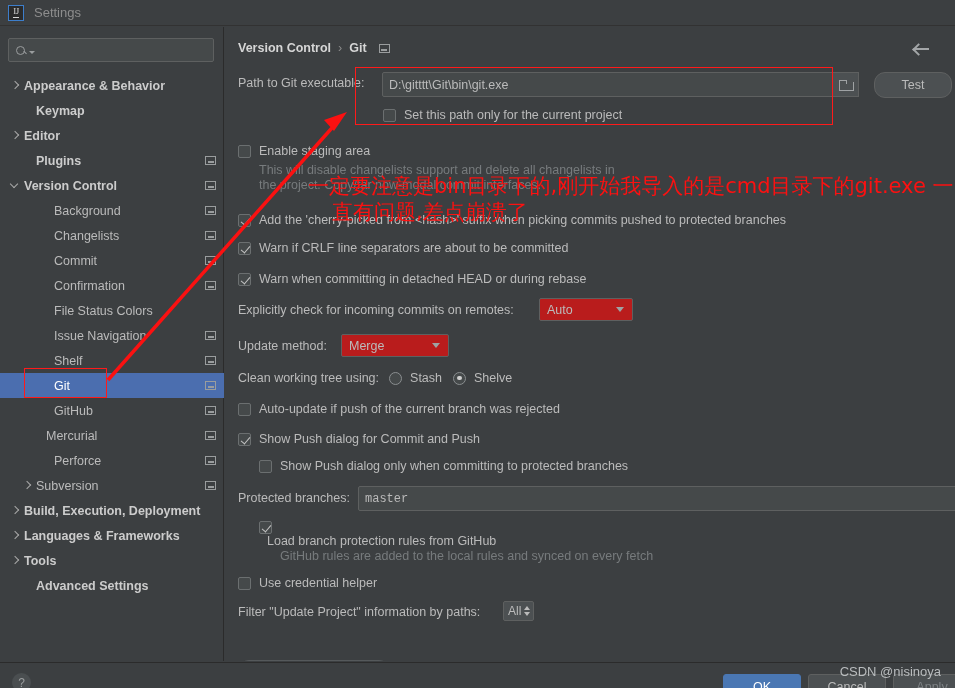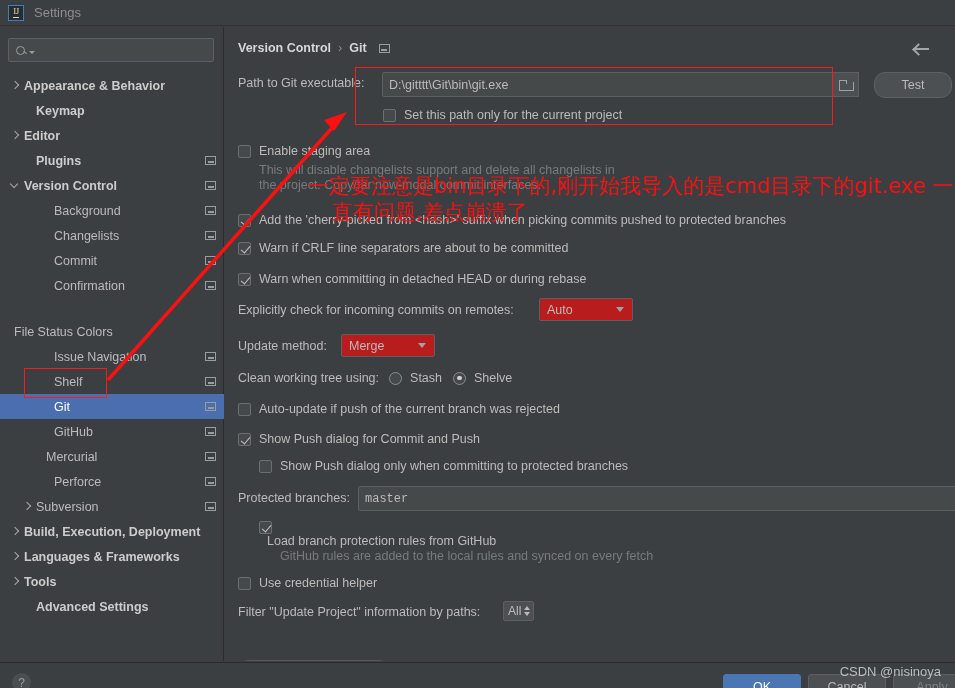--- a/index.html
+++ b/index.html
@@ -301,21 +301,21 @@
         <div class="trow" style="padding-left: 40px;">
           <span class="arrow" style="visibility: hidden;"></span>
           <span class="tlabel">Commit</span>
           <span class="modbadge"></span>
         </div>
         <div class="trow" style="padding-left: 40px;">
           <span class="arrow" style="visibility: hidden;"></span>
           <span class="tlabel">Confirmation</span>
           <span class="modbadge"></span>
         </div>
-        <div class="trow" style=" margin-top: 21px;">
+        <div class="trow" style="padding-left: 40px;">
           <span class="arrow" style="visibility: hidden;"></span>
           <span class="tlabel">File Status Colors</span>
         </div>
         <div class="trow" style="padding-left: 40px;">
           <span class="arrow" style="visibility: hidden;"></span>
           <span class="tlabel">Issue Navigation</span>
           <span class="modbadge"></span>
         </div>
         <div class="trow" style="padding-left: 40px; align-items: center;">
           <span class="arrow" style="visibility: hidden;"></span>
@@ -423,21 +423,21 @@
       <span class="field-label">Explicitly check for incoming commits on remotes:</span>
     </div>
     <div class="combo" style="position:absolute; left:314px; top:271px; width:94px;">
       <span class="cv">Auto</span>
       <span class="caret"></span>
     </div>
 
     <div class="row" style="left:13px; top:312px;">
       <span class="field-label">Update method:</span>
     </div>
-    <div class="combo" style="position:absolute; left:116px; top:307px; width:94px;">
+    <div class="combo" style="position:absolute; left:116px; top:307px; width:108px;">
       <span class="cv">Merge</span>
       <span class="caret"></span>
     </div>
 
     <div class="row" style="left:13px; top:344px; gap:0;">
       <span class="field-label">Clean working tree using:</span>
       <span class="radio" style="margin-left:10px;"></span>
       <span class="cblabel">Stash</span>
       <span class="radio on" style="margin-left:11px;"></span>
       <span class="cblabel">Shelve</span>

